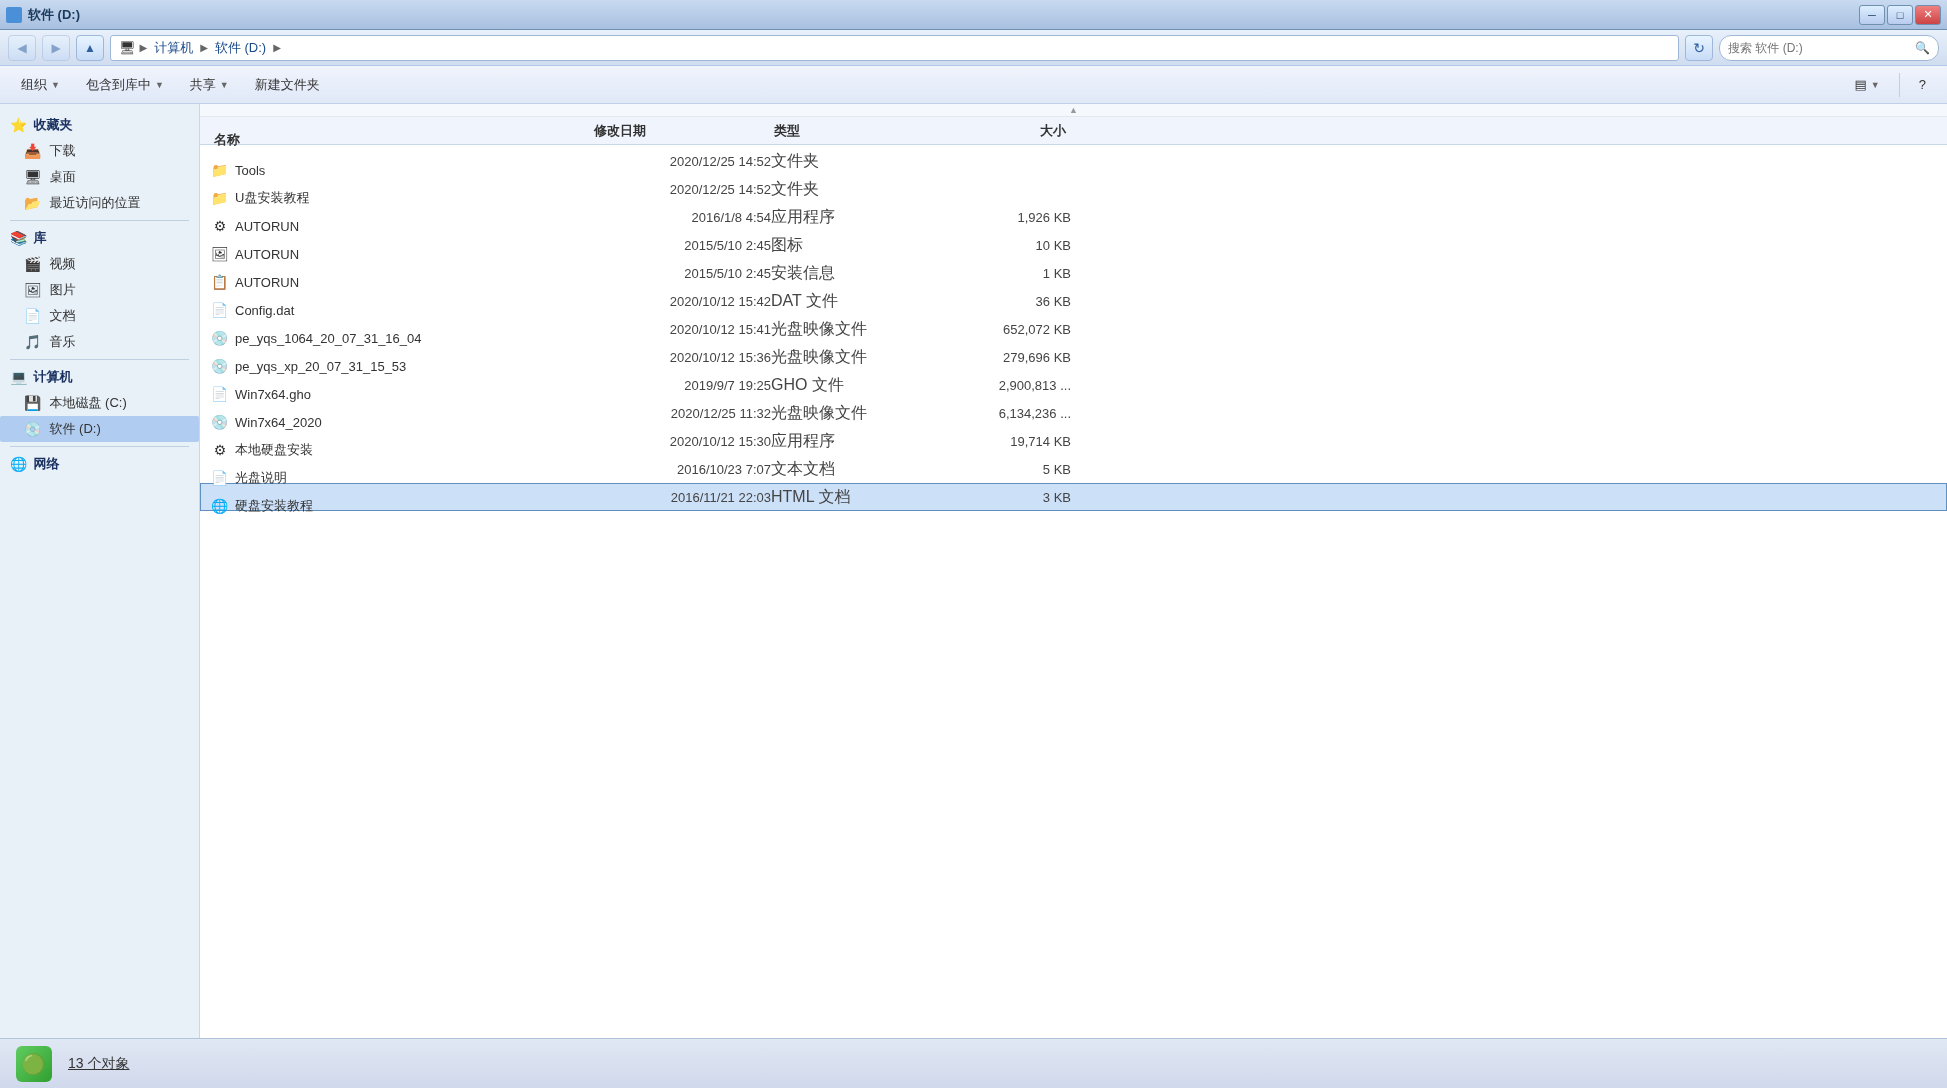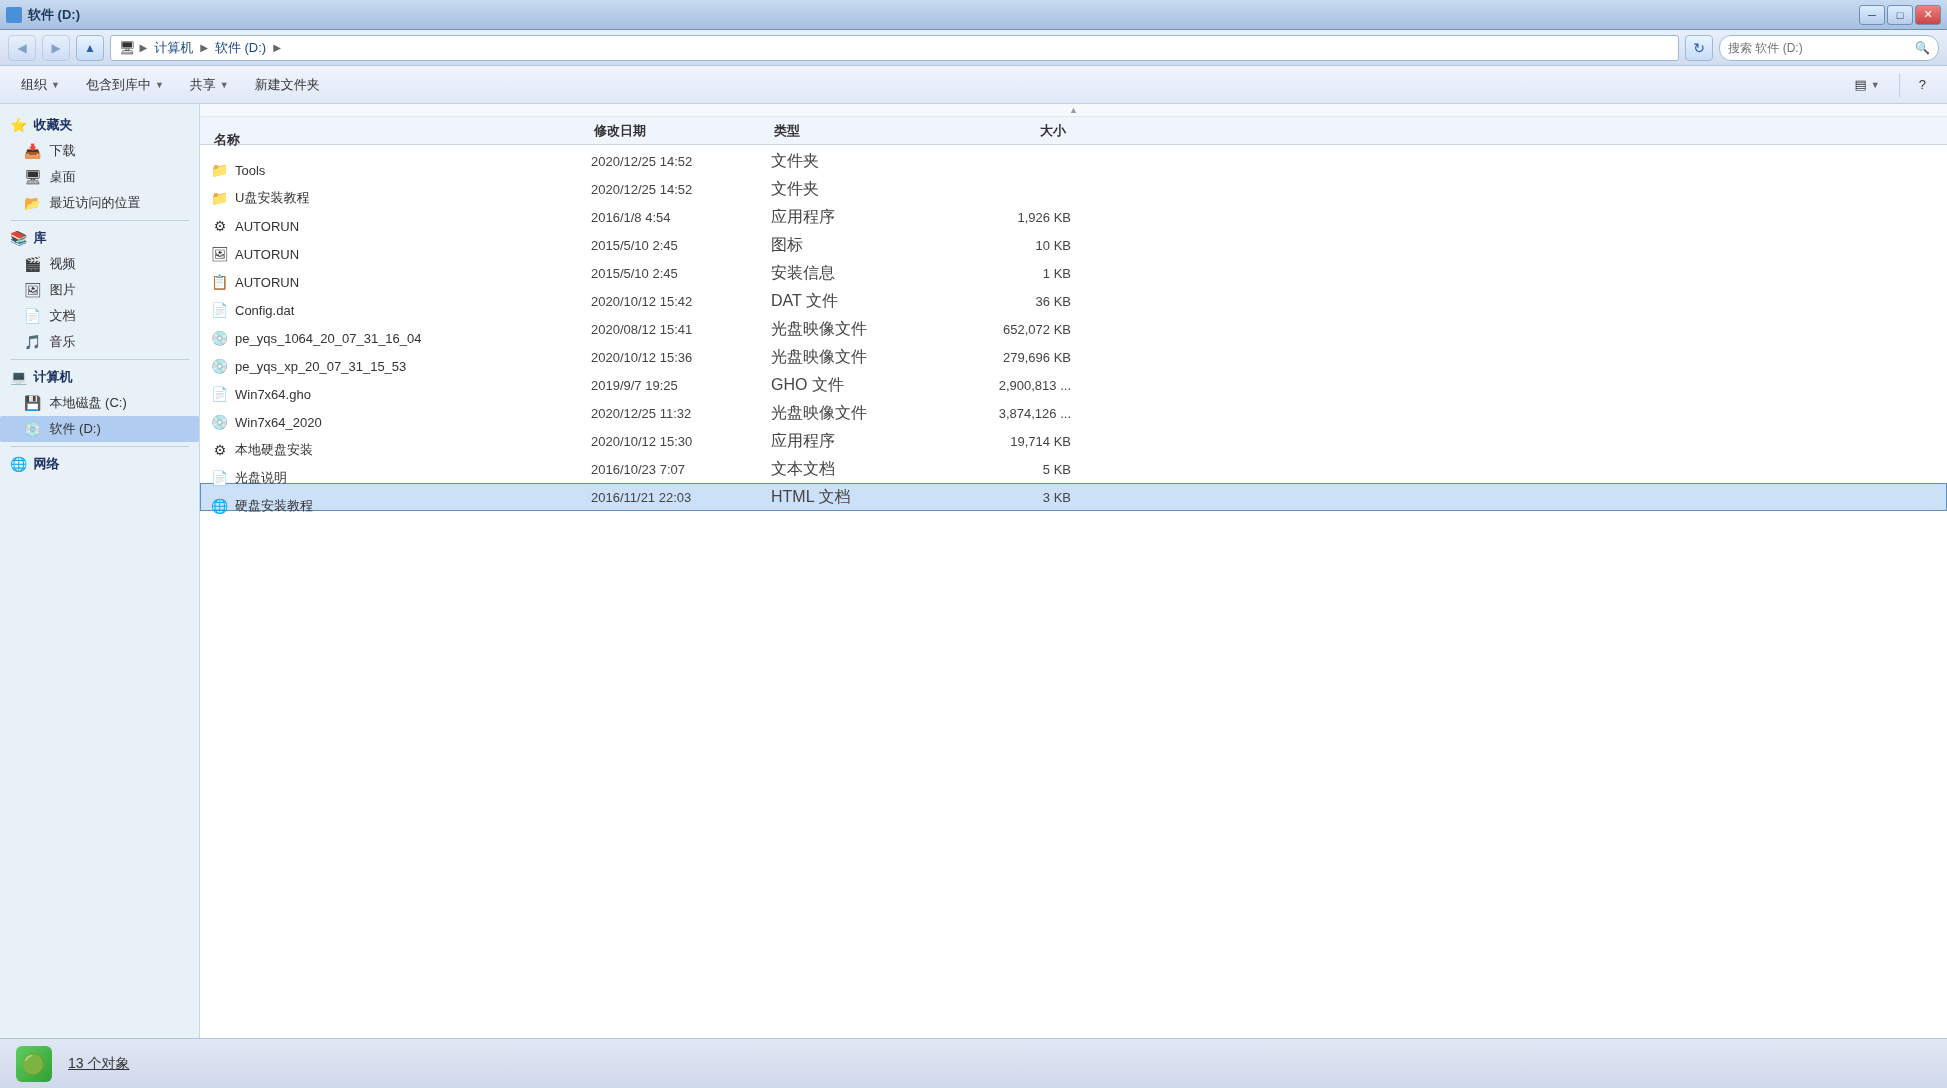--- a/index.html
+++ b/index.html
@@ -274,20 +274,21 @@
     .file-row .col-name {
       display: flex;
       align-items: center;
       gap: 6px;
       font-size: 13px;
       color: #333;
     }
     .file-row .col-date {
       font-size: 13px;
       color: #444;
+      text-align: right;
     }
     .file-row .col-type {
       font-size: 16px;
       color: #444;
     }
     .file-row .col-size {
       font-size: 13px;
       color: #444;
       text-align: right;
     }
@@ -546,21 +547,21 @@
           </div>
           <div class="col-date">2020/10/12 15:42</div>
           <div class="col-type">DAT 文件</div>
           <div class="col-size">36 KB</div>
         </div>
         <div class="file-row">
           <div class="col-name">
             <span class="file-icon">💿</span>
             <span>pe_yqs_1064_20_07_31_16_04</span>
           </div>
-          <div class="col-date">2020/08/12 15:41</div>
+          <div class="col-date">2020/10/12 15:41</div>
           <div class="col-type">光盘映像文件</div>
           <div class="col-size">652,072 KB</div>
         </div>
         <div class="file-row">
           <div class="col-name">
             <span class="file-icon">💿</span>
             <span>pe_yqs_xp_20_07_31_15_53</span>
           </div>
           <div class="col-date">2020/10/12 15:36</div>
           <div class="col-type">光盘映像文件</div>
@@ -575,21 +576,21 @@
           <div class="col-type">GHO 文件</div>
           <div class="col-size">2,900,813 ...</div>
         </div>
         <div class="file-row">
           <div class="col-name">
             <span class="file-icon">💿</span>
             <span>Win7x64_2020</span>
           </div>
           <div class="col-date">2020/12/25 11:32</div>
           <div class="col-type">光盘映像文件</div>
-          <div class="col-size">3,874,126 ...</div>
+          <div class="col-size">6,134,236 ...</div>
         </div>
         <div class="file-row">
           <div class="col-name">
             <span class="file-icon">⚙</span>
             <span>本地硬盘安装</span>
           </div>
           <div class="col-date">2020/10/12 15:30</div>
           <div class="col-type">应用程序</div>
           <div class="col-size">19,714 KB</div>
         </div>

